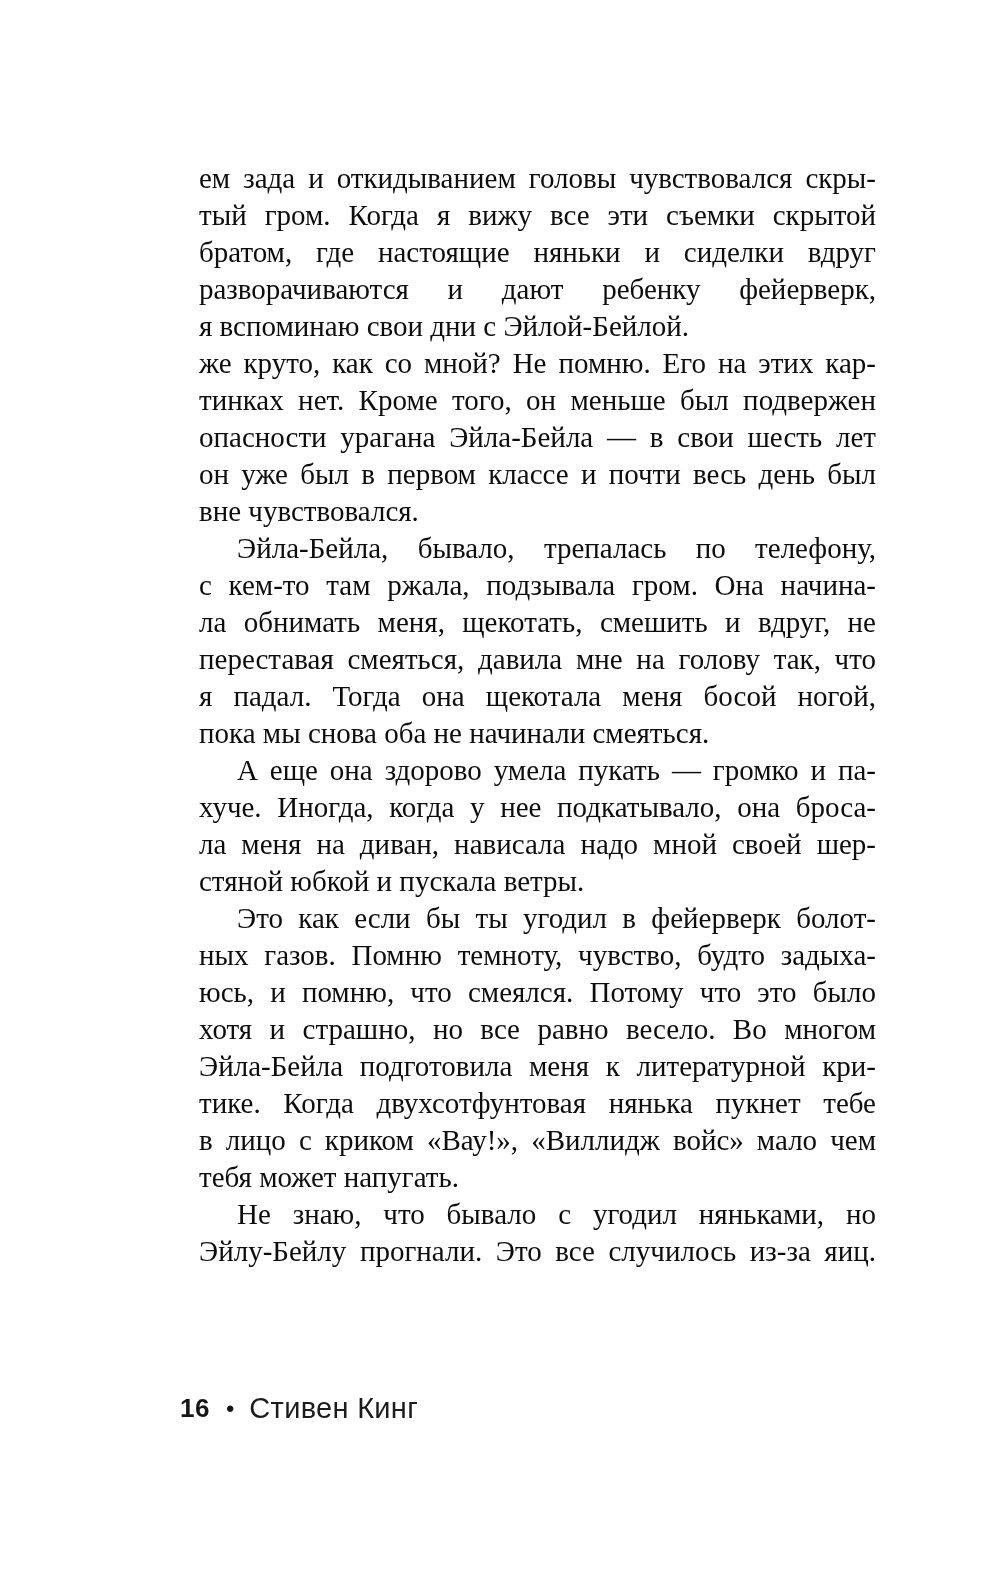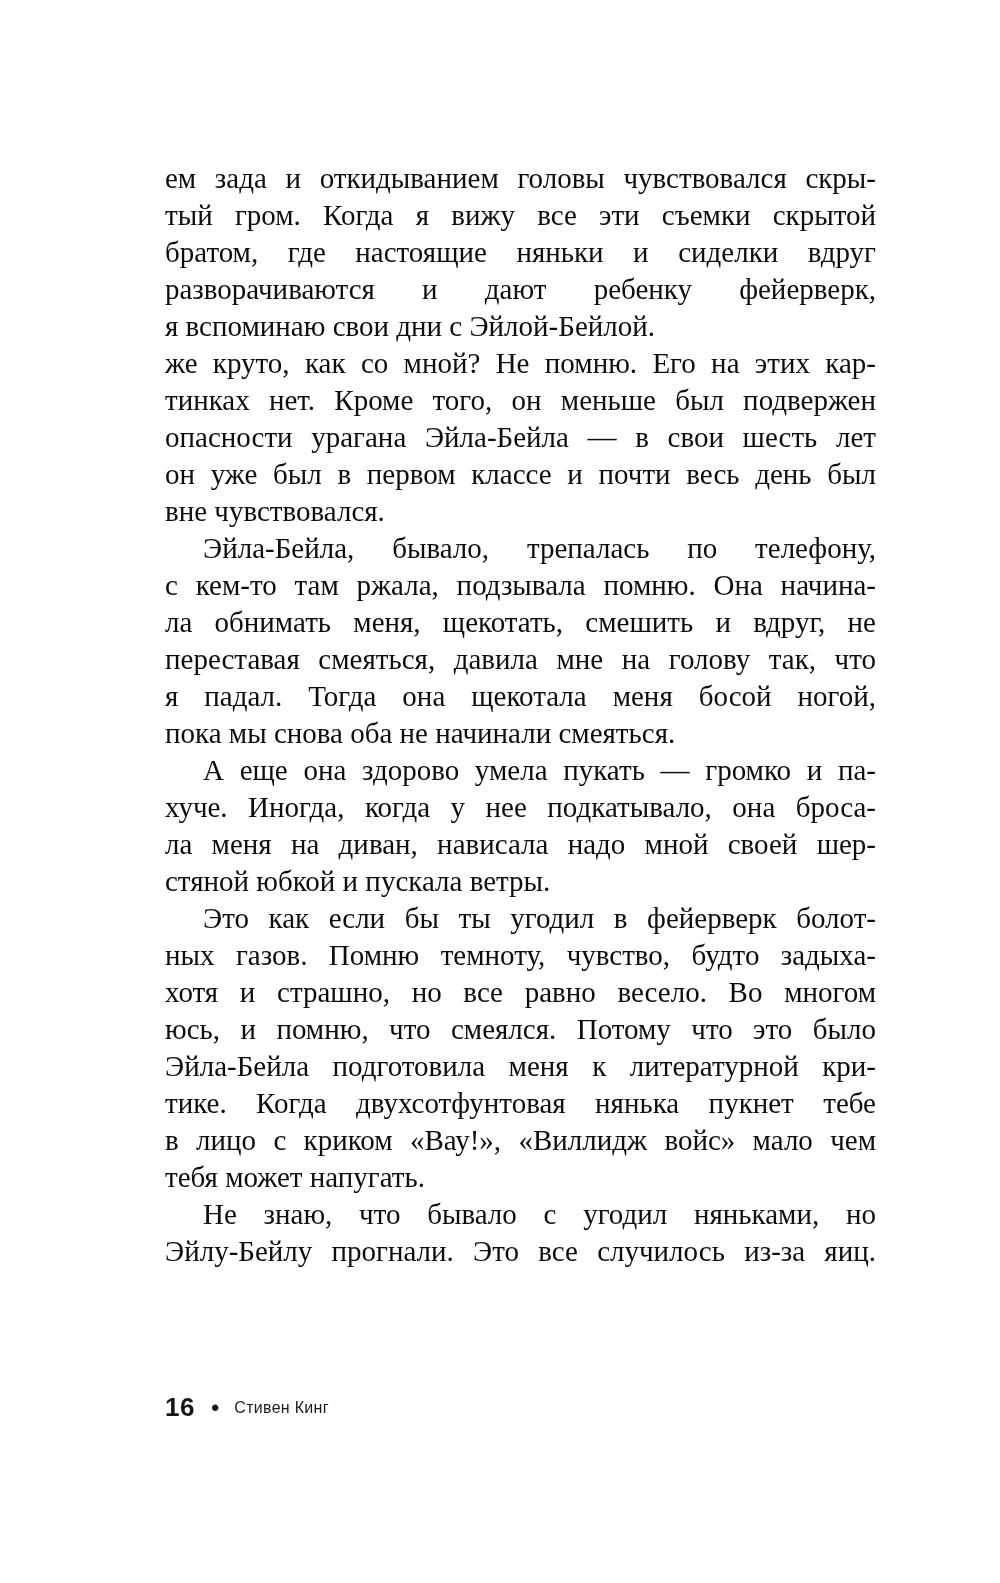--- a/index.html
+++ b/index.html
@@ -27,48 +27,49 @@
     font-size: 29px;
     line-height: 37px;
     color: #0d0d0d;
   }
   .paragraph {
     margin: 0;
   }
   .line {
     text-align: justify;
     text-align-last: justify;
+    margin-left: 34px;
   }
   .line.last {
     text-align-last: left;
   }
   .line.indent {
     text-indent: 38px;
   }
   .page-footer {
     position: absolute;
-    left: 165px;
+    left: 180px;
     top: 1392px;
     display: flex;
     align-items: center;
     font-family: "Liberation Sans", "DejaVu Sans", sans-serif;
     color: #161616;
   }
   .page-number {
     font-weight: 700;
     font-size: 26px;
     letter-spacing: 0.5px;
   }
   .bullet-separator {
     font-size: 24px;
     margin: 0 15px 0 16px;
     line-height: 1;
   }
   .running-title {
-    font-size: 16px;
+    font-size: 29px;
     font-weight: 400;
     letter-spacing: 0.3px;
     color: #1c1c1c;
   }
 </style>
 </head>
 <body>
 
 <div class="book-page">
 
@@ -83,37 +84,37 @@
       </div>
       <div class="paragraph">
         <div class="line">же круто, как со мной? Не помню. Его на этих кар-</div>
         <div class="line">тинках нет. Кроме того, он меньше был подвержен</div>
         <div class="line">опасности урагана Эйла-Бейла — в свои шесть лет</div>
         <div class="line">он уже был в первом классе и почти весь день был</div>
         <div class="line last">вне чувствовался.</div>
       </div>
       <div class="paragraph">
         <div class="line indent">Эйла-Бейла, бывало, трепалась по телефону,</div>
-        <div class="line">с кем-то там ржала, подзывала помню. Она начина-</div>
+        <div class="line">с кем-то там ржала, подзывала гром. Она начина-</div>
         <div class="line">ла обнимать меня, щекотать, смешить и вдруг, не</div>
         <div class="line">переставая смеяться, давила мне на голову так, что</div>
         <div class="line">я падал. Тогда она щекотала меня босой ногой,</div>
         <div class="line last">пока мы снова оба не начинали смеяться.</div>
       </div>
       <div class="paragraph">
         <div class="line indent">А еще она здорово умела пукать — громко и па-</div>
         <div class="line">хуче. Иногда, когда у нее подкатывало, она броса-</div>
         <div class="line">ла меня на диван, нависала надо мной своей шер-</div>
         <div class="line last">стяной юбкой и пускала ветры.</div>
       </div>
       <div class="paragraph">
         <div class="line indent">Это как если бы ты угодил в фейерверк болот-</div>
         <div class="line">ных газов. Помню темноту, чувство, будто задыха-</div>
+        <div class="line">юсь, и помню, что смеялся. Потому что это было</div>
         <div class="line">хотя и страшно, но все равно весело. Во многом</div>
-        <div class="line">юсь, и помню, что смеялся. Потому что это было</div>
         <div class="line">Эйла-Бейла подготовила меня к литературной кри-</div>
         <div class="line">тике. Когда двухсотфунтовая нянька пукнет тебе</div>
         <div class="line">в лицо с криком «Вау!», «Виллидж войс» мало чем</div>
         <div class="line last">тебя может напугать.</div>
       </div>
       <div class="paragraph">
         <div class="line indent">Не знаю, что бывало с угодил няньками, но</div>
         <div class="line">Эйлу-Бейлу прогнали. Это все случилось из-за яиц.</div>
       </div>
     </div>

